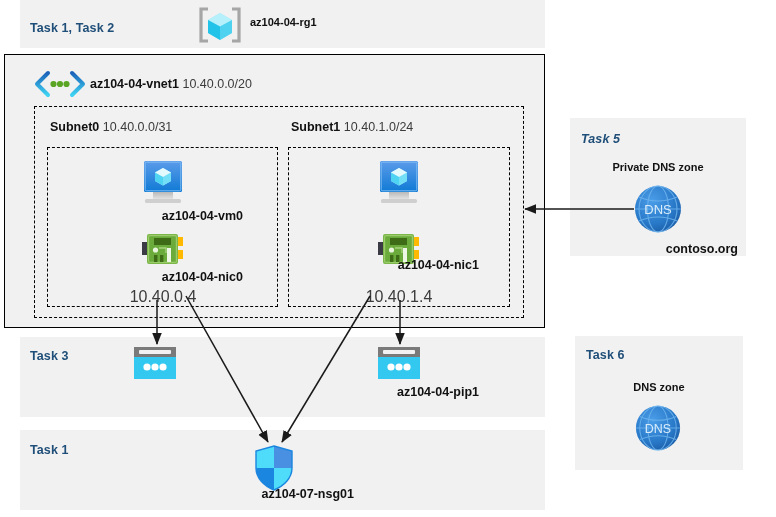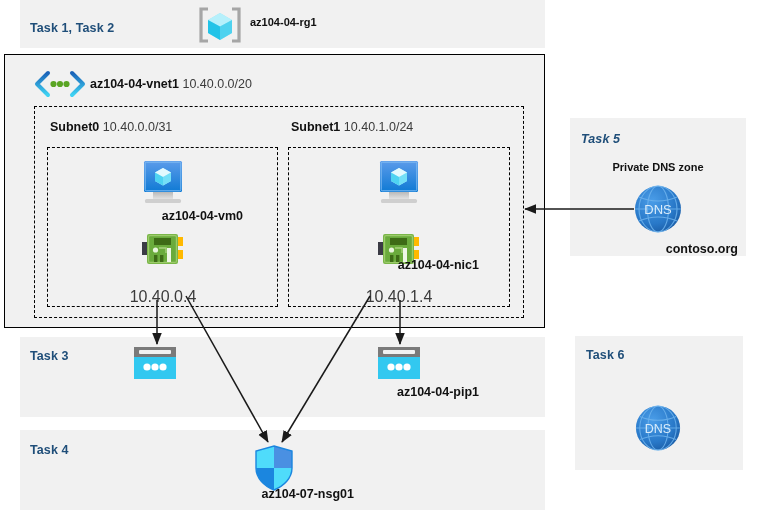--- a/index.html
+++ b/index.html
@@ -128,20 +128,21 @@
       <rect x="5" y="3" width="31" height="30" rx="2" fill="#7ab648"></rect>
       <rect x="6.6" y="4.6" width="27.8" height="26.8" rx="1.5" fill="#6aab3c" stroke="#9ccb6b" stroke-width="1.2"></rect>
       <rect x="12" y="7" width="17" height="7" fill="#3d6b16"></rect>
       <circle cx="13.5" cy="19" r="2.6" fill="#e9f5dd"></circle>
       <rect x="12" y="24" width="3.4" height="7" fill="#3d6b16"></rect>
       <rect x="18" y="24" width="3.4" height="7" fill="#3d6b16"></rect>
       <rect x="25" y="17" width="4" height="14" fill="#eef6e6"></rect>
       <path d="M17 17 L24 17 L24 22" fill="none" stroke="#a8d37e" stroke-width="1.4"></path>
     </svg>
   </div>
+  <div class="node-label" style="left:83px;top:270px;width:160px;">az104-04-nic0</div>
   <div class="node-sub" style="left:83px;top:288px;width:160px;">10.40.0.4</div>
 
   <div class="ttl" style="left:291px;top:120px;">
     <b>Subnet1</b>
     <span class="cidr">10.40.1.0/24</span>
   </div>
   <div class="dashed" style="left:288px;top:147px;width:222px;height:160px;"></div>
 
   <div class="icon" style="left:371px;top:158px;width:56px;height:48px;">
     <svg width="56" height="48" viewBox="0 0 56 48">
@@ -204,21 +205,21 @@
       <rect x="1" y="1" width="42" height="10" fill="#7a7a7a"></rect>
       <rect x="6" y="4" width="32" height="4" rx="1" fill="#f2f2f2"></rect>
       <circle cx="14" cy="21" r="3.6" fill="#ffffff"></circle>
       <circle cx="22" cy="21" r="3.6" fill="#ffffff"></circle>
       <circle cx="30" cy="21" r="3.6" fill="#ffffff"></circle>
     </svg>
   </div>
   <div class="node-label" style="left:319px;top:385px;width:160px;">az104-04-pip1</div>
 
   <div class="panel" style="left:20px;top:430px;width:525px;height:80px;"></div>
-  <div class="task-label" style="left:30px;top:443px;">Task 4</div>
+  <div class="task-label" style="left:30px;top:443px;">Task 1</div>
 
   <div class="icon" style="left:252px;top:444px;width:44px;height:48px;">
     <svg width="44" height="48" viewBox="0 0 44 48">
       <defs>
         <clipPath id="shclip">
           <path d="M22 2 L40 7 L40 24 C40 34 32 42 22 46 C12 42 4 34 4 24 L4 7 Z"></path>
         </clipPath>
       </defs>
       <g clip-path="url(#shclip)">
         <rect x="0" y="0" width="22" height="24" fill="#4fdcfb"></rect>
@@ -252,20 +253,21 @@
         <path d="M6 13 Q25 21 44 13"></path>
         <path d="M6 37 Q25 29 44 37"></path>
       </g>
       <text x="25" y="30" text-anchor="middle" font-family="Liberation Sans, sans-serif" font-size="13" fill="#d9ecfb">DNS</text>
     </svg>
   </div>
   <div class="node-label" style="left:578px;top:242px;width:160px;">contoso.org</div>
 
   <div class="panel" style="left:575px;top:336px;width:168px;height:134px;"></div>
   <div class="task-label" style="left:586px;top:348px;">Task 6</div>
+  <div class="hdr-label" style="left:579px;top:381px;width:160px;">DNS zone</div>
 
   <div class="icon" style="left:634px;top:404px;width:48px;height:48px;">
     <svg width="48" height="48" viewBox="0 0 50 50">
       <defs>
         <radialGradient id="dnsg6" cx="38%" cy="32%" r="72%">
           <stop offset="0%" stop-color="#4a9de8"></stop>
           <stop offset="70%" stop-color="#2878c8"></stop>
           <stop offset="100%" stop-color="#1c5fa8"></stop>
         </radialGradient>
       </defs>

